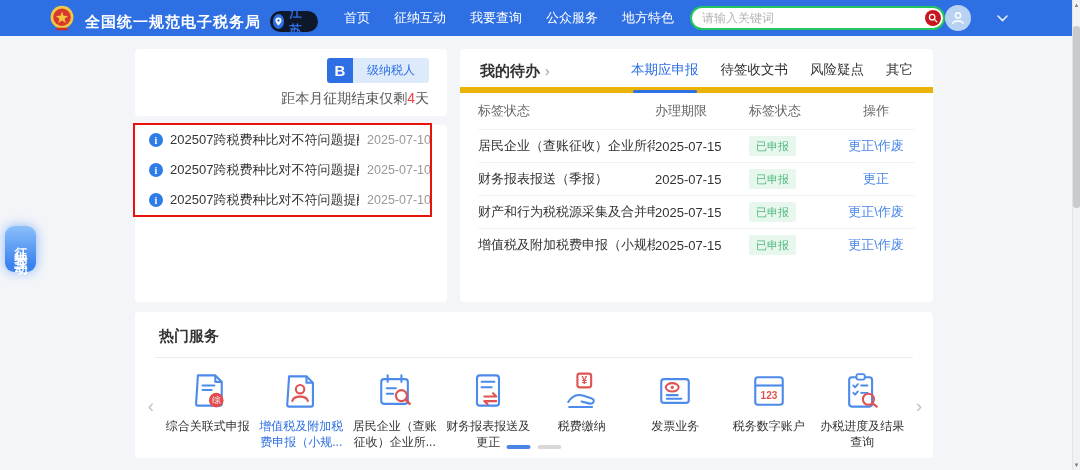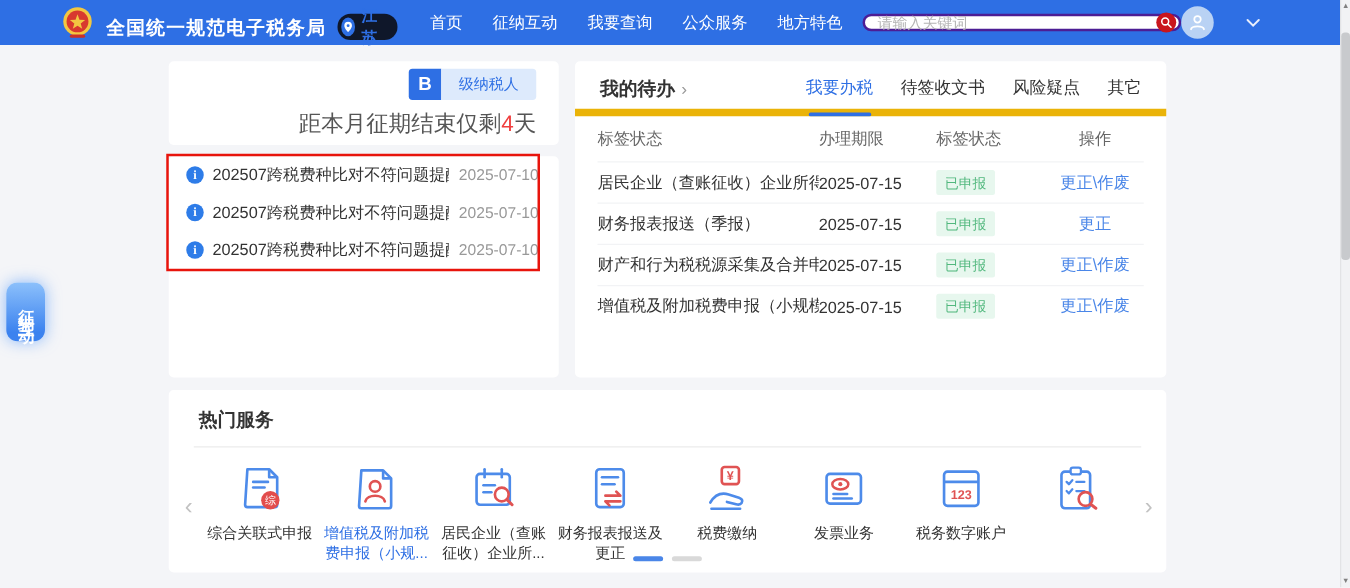--- a/index.html
+++ b/index.html
@@ -11,21 +11,21 @@
             display:flex; align-items:center; padding:0 20px 0 48px; z-index:20; }
   .brand { display:flex; align-items:flex-end; gap:9px; }
   .emblem { width:28px; height:28px; flex:none; }
   .site-title { color:#fff; font-size:15px; font-weight:bold; letter-spacing:1px; white-space:nowrap; }
   .region-pill { display:flex; align-items:center; gap:5px; background:#0f172a; border-radius:12px;
                  height:21px; padding:0 10px 0 3px; cursor:pointer; }
   .region-pin { width:15px; height:15px; border-radius:50%; background:#2e6fe4; display:flex; align-items:center; justify-content:center; }
   .region-label { color:#2e6fe4; font-size:12.5px; font-weight:bold; }
   .main-nav { display:flex; gap:24px; margin-left:26px; }
   .main-nav a { color:#fff; font-size:13px; text-decoration:none; white-space:nowrap; cursor:pointer; }
-  .search-wrap { margin-left:16px; width:264px; height:14px; background:#fff; border:2px solid #4c1d95;
+  .search-wrap { margin-left:16px; width:264px; height:24px; background:#fff; border:2px solid #22c55e;
                  border-radius:12px; display:flex; align-items:center; padding:0 2px 0 10px; }
   .search-wrap input { flex:1; border:none; outline:none; font-size:12px; color:#333; background:transparent; min-width:0; }
   .search-wrap input::placeholder { color:#b5b5b5; }
   .search-btn { width:16px; height:16px; border-radius:50%; background:#c9161d; border:none; cursor:pointer;
                 display:flex; align-items:center; justify-content:center; flex:none; }
   .user-area { margin-left:auto; margin-right:52px; display:flex; align-items:center; gap:26px; }
   .avatar { width:26px; height:26px; border-radius:50%; background:#b9d2f4; display:flex; align-items:center; justify-content:center; cursor:pointer; }
 
   
   .side-tab { position:absolute; left:5px; top:226px; width:31px; padding:11px 0; z-index:15;
@@ -41,21 +41,21 @@
   .title-arrow::before { content:"›"; }
 
   
   #card-taxpayer { left:135px; top:49px; width:312px; height:67px;
                    display:flex; flex-direction:column; align-items:flex-end; justify-content:center; gap:7px; padding-right:18px; }
   .grade-row { display:flex; height:25px; }
   .grade-b { width:26px; background:#2e6fe4; color:#fff; font-weight:bold; font-size:15px;
              display:flex; align-items:center; justify-content:center; border-radius:3px 0 0 3px; }
   .grade-suffix { background:#ddeafc; color:#2e6fe4; font-size:12px; display:flex; align-items:center;
                   padding:0 14px; border-radius:0 3px 3px 0; }
-  .countdown { font-size:18px; color:#555;margin-left:32px; }
+  .countdown { font-size:14px; color:#555;margin-left:32px; }
   .countdown .days { color:#f03e3e; }
 
   
   #card-reminders { left:135px; top:125px; width:312px; height:177px; }
   .reminders-head { padding:15px 0 6px 22px; display:flex; align-items:center; }
   .reminder-list { position:relative; }
   .red-annotation { position:absolute; left:-2px; top:-2px; width:299px; height:94px;
                     border:2px solid #e8140c; pointer-events:none; z-index:5; }
   .reminder-row { display:flex; align-items:center; height:30px; padding:0 16px 0 14px; cursor:pointer; }
   .info-icon { width:14px; height:14px; border-radius:50%; background:#2e7ce8; color:#fff; flex:none;
@@ -199,21 +199,21 @@
       <span class="reminder-date">2025-07-10</span>
     </div>
   </div>
 </section>
 
 <section class="card" id="card-todo">
   <div class="todo-head">
     <span class="card-title">我的待办</span>
     <span class="title-arrow"></span>
     <div class="todo-tabs">
-      <span class="todo-tab active">我要办税</span>
+      <span class="todo-tab active">本期应申报</span>
       <span class="todo-tab">待签收文书</span>
       <span class="todo-tab">风险疑点</span>
       <span class="todo-tab">其它</span>
     </div>
   </div>
   <div class="todo-table">
     <div class="t-row t-header">
       <span class="col-name">标签状态</span>
       <span class="col-deadline">办理期限</span>
       <span class="col-status">标签状态</span>
@@ -335,20 +335,21 @@
         <svg viewBox="0 0 48 48">
           <rect x="10" y="9" width="25" height="32" rx="3" fill="none" stroke="#4d8bea" stroke-width="2.3"></rect>
           <rect x="18" y="5.5" width="9" height="6" rx="2" fill="#fff" stroke="#4d8bea" stroke-width="2"></rect>
           <path d="M14.5 18 l2 2 l3 -3.5" fill="none" stroke="#4d8bea" stroke-width="2" stroke-linecap="round" stroke-linejoin="round"></path>
           <line x1="23" y1="18" x2="30" y2="18" stroke="#4d8bea" stroke-width="2" stroke-linecap="round"></line>
           <path d="M14.5 26 l2 2 l3 -3.5" fill="none" stroke="#4d8bea" stroke-width="2" stroke-linecap="round" stroke-linejoin="round"></path>
           <line x1="23" y1="26" x2="30" y2="26" stroke="#4d8bea" stroke-width="2" stroke-linecap="round"></line>
           <circle cx="31" cy="33" r="6" fill="none" stroke="#e05353" stroke-width="2.3"></circle>
           <line x1="35.5" y1="37.5" x2="40" y2="41" stroke="#e05353" stroke-width="2.6" stroke-linecap="round"></line>
         </svg>
+        <span class="hot-label">办税进度及结果查询</span>
       </div>
 
     </div>
     <span class="carousel-arrow arrow-right"></span>
   </div>
   <div class="pagination">
     <span class="dash active"></span>
     <span class="dash"></span>
   </div>
 </section>

